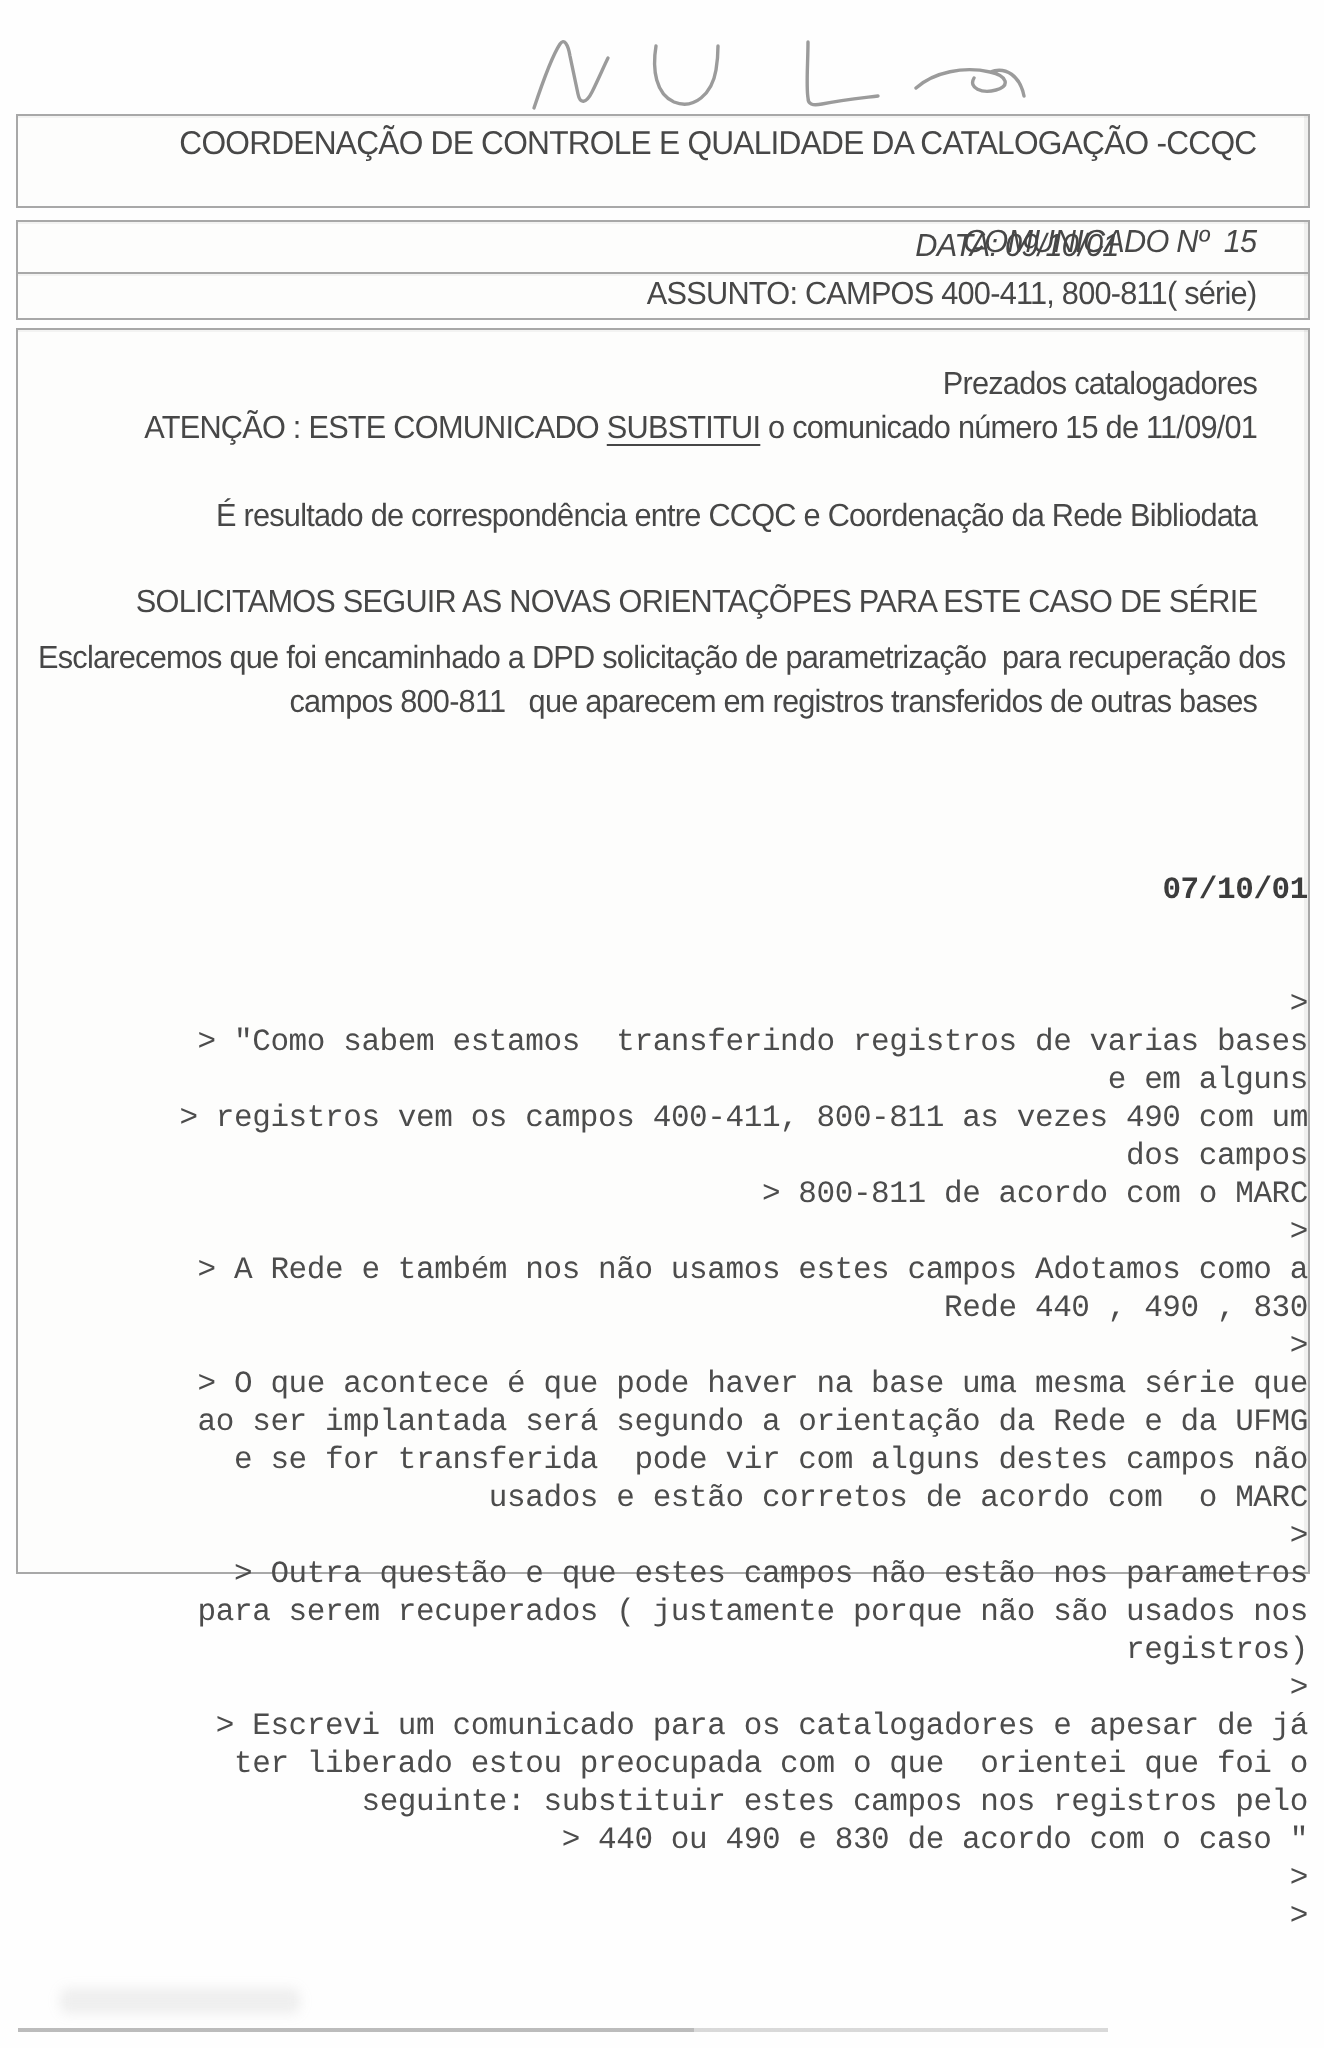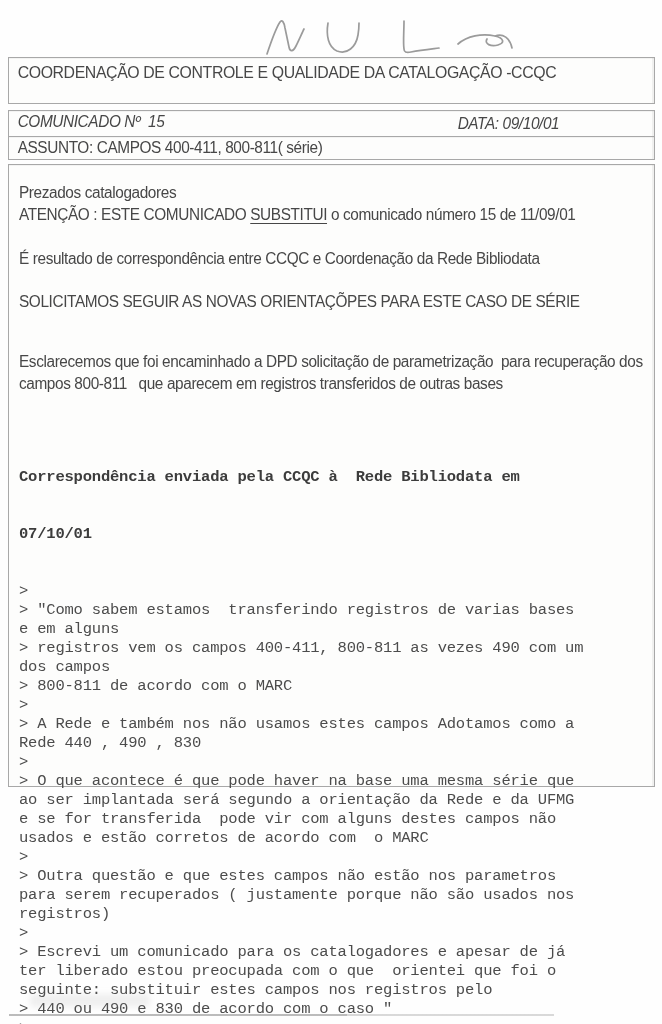--- a/index.html
+++ b/index.html
@@ -1,21 +1,21 @@
 <!DOCTYPE html>
 <html><head>
 <meta charset="utf-8">
 <style>
   * { margin:0; padding:0; box-sizing:border-box; }
   html,body { background:#ffffff; }
   body {
     width:662px; height:1024px; position:relative; overflow:hidden;
     font-family:"Liberation Sans", sans-serif; color:#454545;
   }
-  .page { position:absolute; inset:0; background:#fefefe; }
+  .page { position:absolute; inset:0; background:#fefefe;text-align:right; }
 
   
   .handwriting { position:absolute; left:255px; top:2px; width:270px; height:58px; }
 
   
   .box {
     position:absolute; left:8px; width:647px;
     border:1px solid #a8a8a8; background:#fdfdfc;
     box-shadow: inset -2px 0 0 rgba(0,0,0,0.05), inset 0 1px 0 rgba(0,0,0,0.04);
   }
@@ -30,21 +30,21 @@
   }
   .org-title { padding:5px 0 0 9px; font-size:16.5px; }
   .row-line  { padding:2px 0 0 9px; font-size:16px; }
   .date-field { position:absolute; left:440px; top:2px; }
 
   .body-inner { position:relative; width:100%; height:100%; padding-left:10px; }
   .p-greeting  { margin-top:19px; }
   .p-attention { margin-top:4px; }
   .p-result    { margin-top:26px; }
   .p-request   { margin-top:25px; }
-  .p-clarify   { margin-top:40px; line-height:22px; }
+  .p-clarify   { margin-top:8px; line-height:22px; }
   .u { text-decoration:underline; text-underline-offset:3px; }
 
   .mono-block {
     margin-top:35px;
     font-family:"Liberation Mono", monospace;
     font-size:15.5px; line-height:19px; color:#4c4c4c;
     white-space:pre; letter-spacing:-0.2px;
   }
   .mono-head { font-weight:bold; color:#3c3c3c; }
 
@@ -96,21 +96,20 @@
       <div class="sans p-result">É resultado de correspondência entre CCQC e Coordenação da Rede Bibliodata</div>
 
       <div class="sans p-request">SOLICITAMOS SEGUIR AS NOVAS ORIENTAÇÕPES PARA ESTE CASO DE SÉRIE</div>
 
       <div class="p-clarify">
         <div class="sans">Esclarecemos que foi encaminhado a DPD solicitação de parametrização  para recuperação dos</div>
         <div class="sans">campos 800-811   que aparecem em registros transferidos de outras bases</div>
       </div>
 
       <div class="mono-block">
-        <div class="mono-head">Correspondência enviada pela CCQC à  Rede Bibliodata em</div>
         <div class="mono-head">07/10/01</div>
         <div><div class="mono-line">&gt;</div><div class="mono-line">&gt; "Como sabem estamos  transferindo registros de varias bases</div><div class="mono-line">e em alguns</div><div class="mono-line">&gt; registros vem os campos 400-411, 800-811 as vezes 490 com um</div><div class="mono-line">dos campos</div><div class="mono-line">&gt; 800-811 de acordo com o MARC</div><div class="mono-line">&gt;</div><div class="mono-line">&gt; A Rede e também nos não usamos estes campos Adotamos como a</div><div class="mono-line">Rede 440 , 490 , 830</div><div class="mono-line">&gt;</div><div class="mono-line">&gt; O que acontece é que pode haver na base uma mesma série que</div><div class="mono-line">ao ser implantada será segundo a orientação da Rede e da UFMG</div><div class="mono-line">e se for transferida  pode vir com alguns destes campos não</div><div class="mono-line">usados e estão corretos de acordo com  o MARC</div><div class="mono-line">&gt;</div><div class="mono-line">&gt; Outra questão e que estes campos não estão nos parametros</div><div class="mono-line">para serem recuperados ( justamente porque não são usados nos</div><div class="mono-line">registros)</div><div class="mono-line">&gt;</div><div class="mono-line">&gt; Escrevi um comunicado para os catalogadores e apesar de já</div><div class="mono-line">ter liberado estou preocupada com o que  orientei que foi o</div><div class="mono-line">seguinte: substituir estes campos nos registros pelo</div><div class="mono-line">&gt; 440 ou 490 e 830 de acordo com o caso "</div><div class="mono-line">&gt;</div><div class="mono-line">&gt;</div></div>
       </div>
 
     </div>
   </div>
 
   <div class="scan-smudge"></div>
   <div class="scan-shadow-bottom"></div>
 

